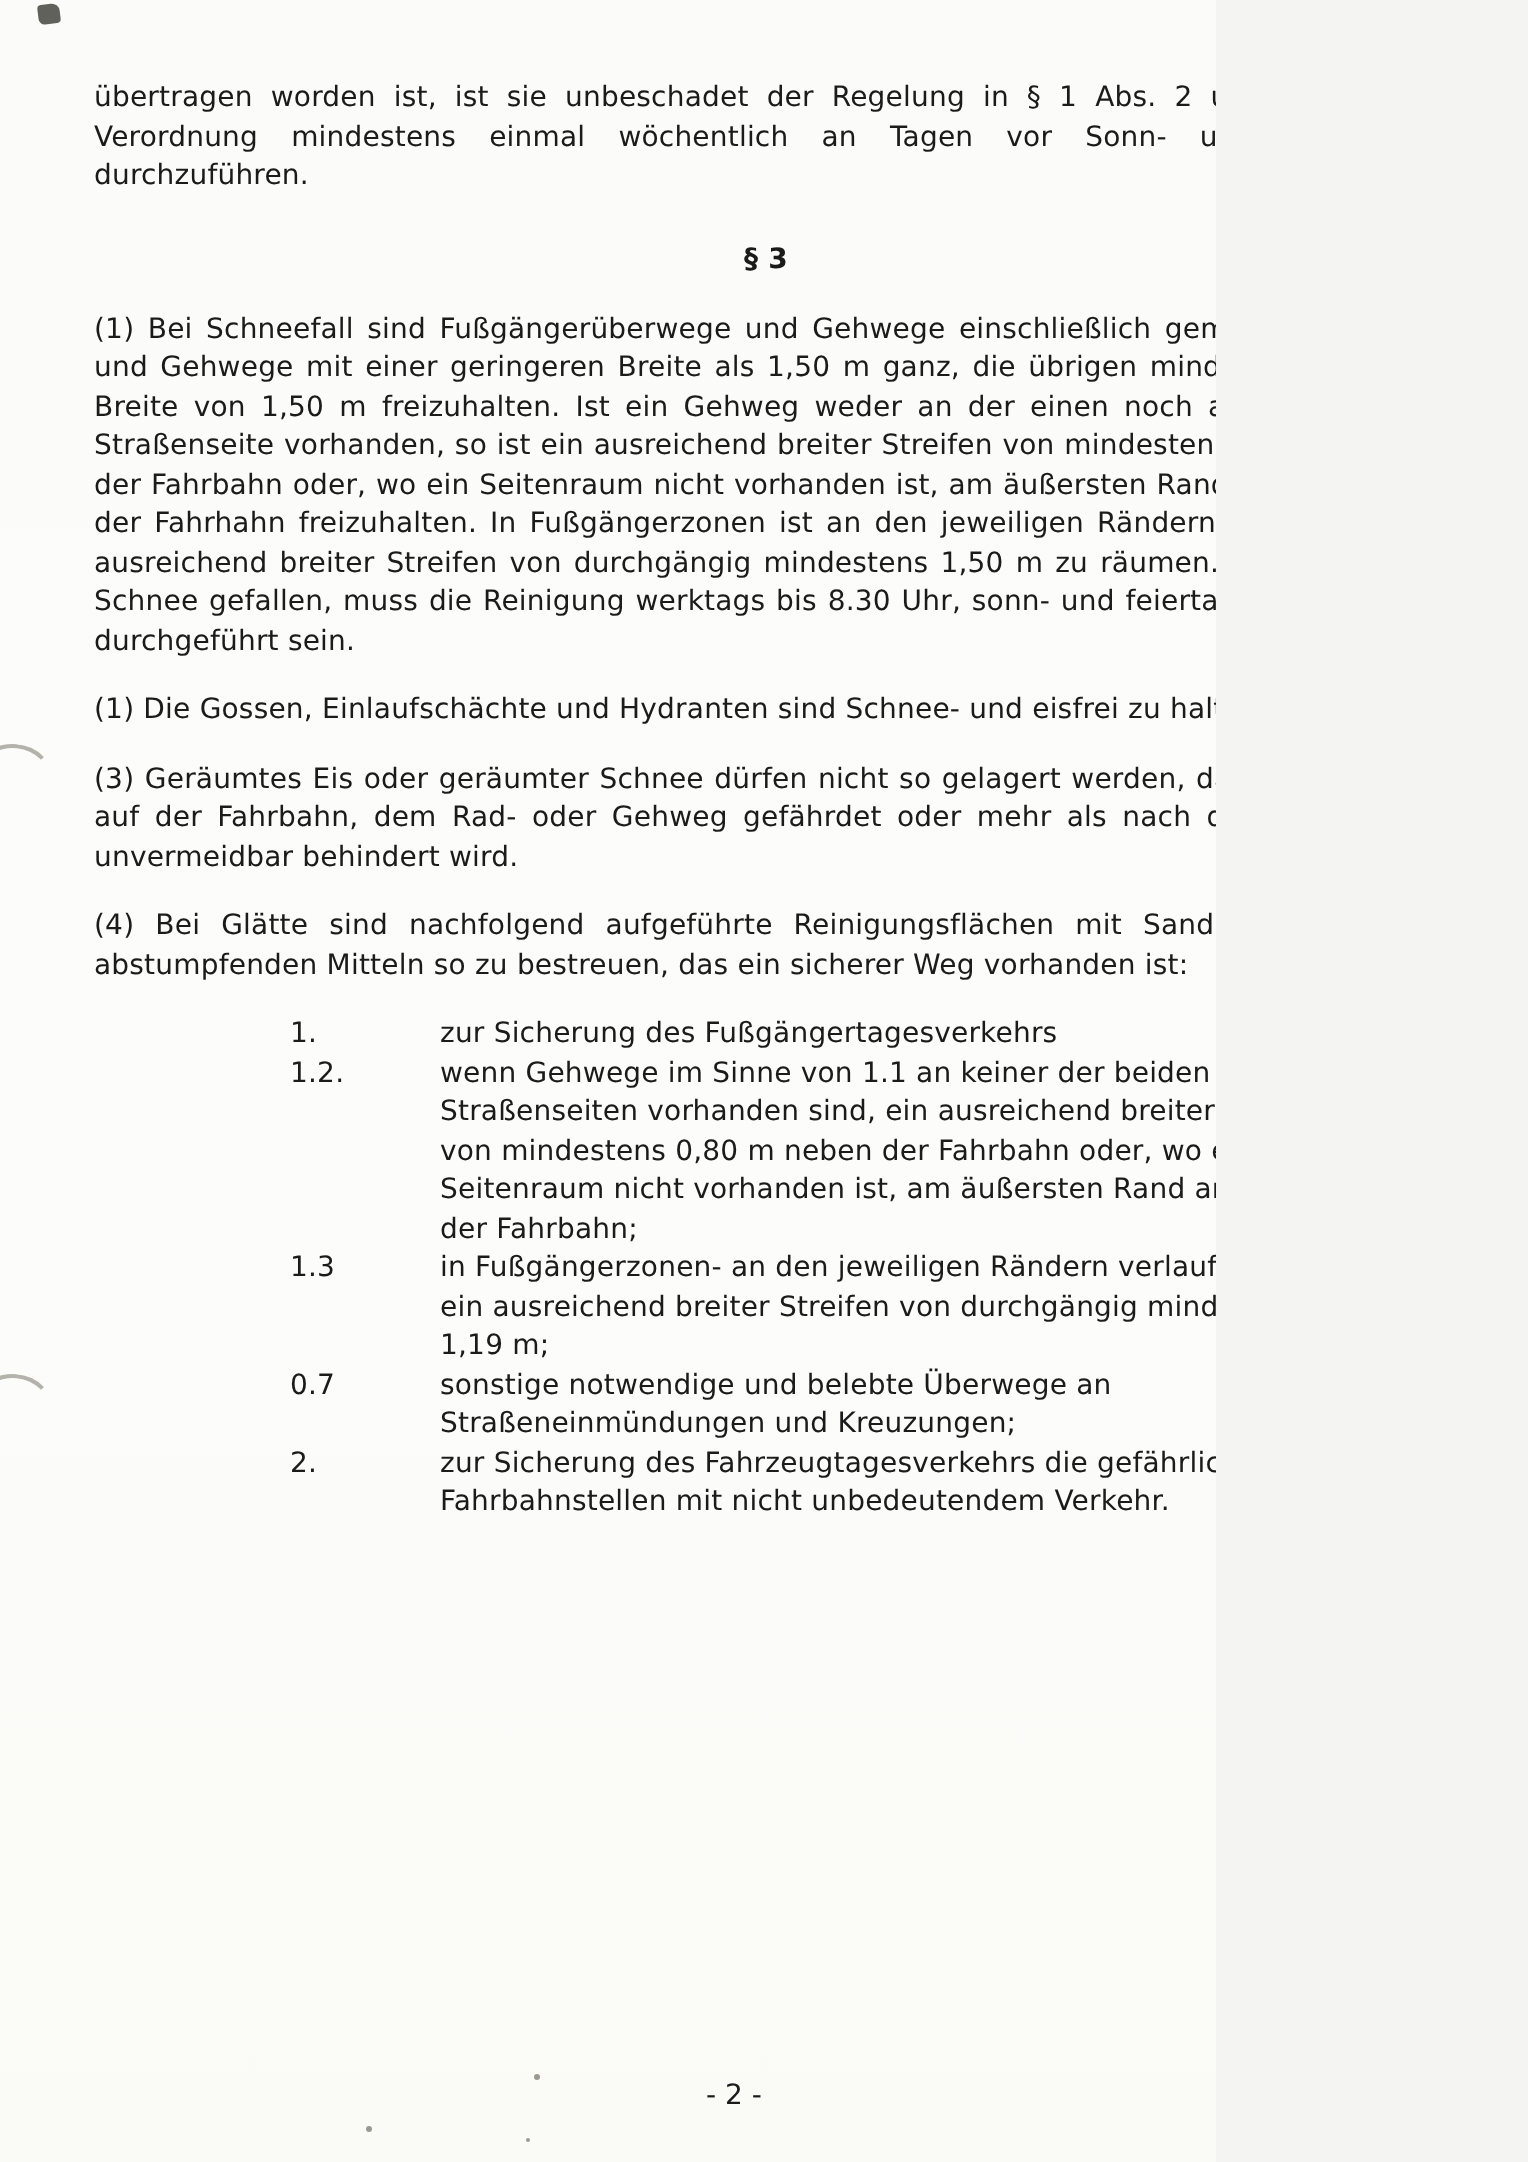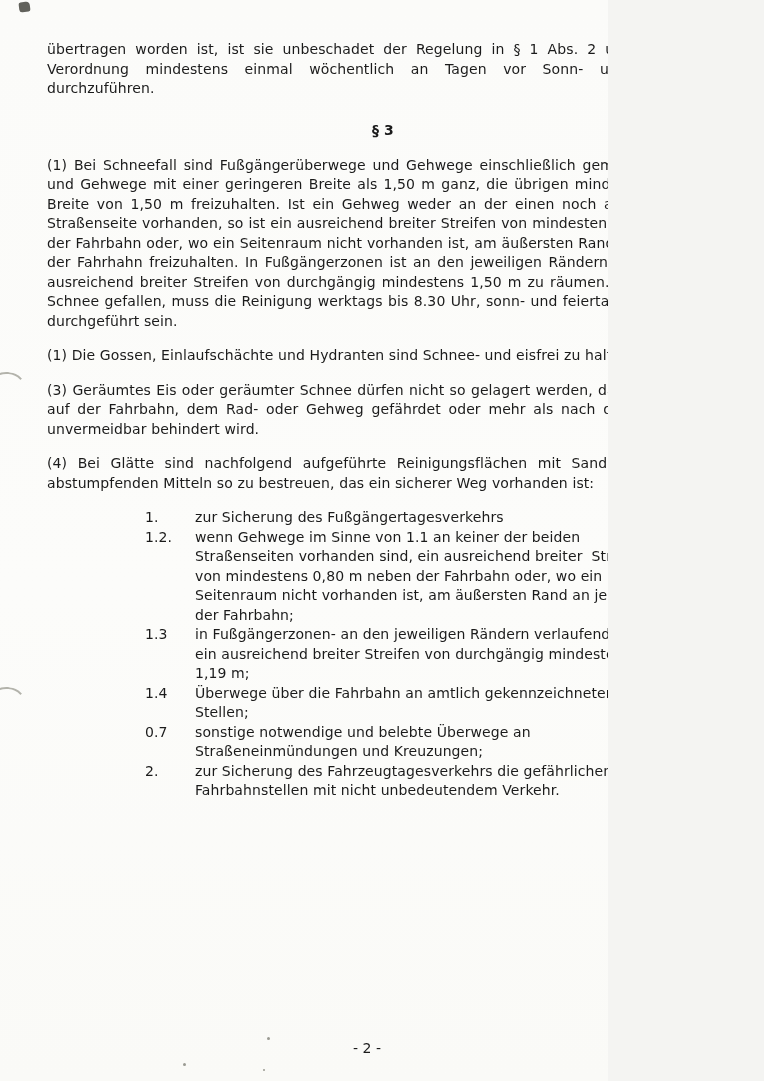--- a/index.html
+++ b/index.html
@@ -51,20 +51,21 @@
     display: flex;
     align-items: flex-start;
   }
   .li-num {
     flex: 0 0 50px;
     width: 50px;
   }
   .li-text {
     white-space: pre-line;
     flex: 1 1 auto;
+    margin-left: 25px;
   }
   .page-number {
     position: absolute;
     left: 47px;
     width: 640px;
     top: 1040px;
     text-align: center;
     font-size: 14px;
     color: #1b1b1b;
   }
@@ -149,25 +150,20 @@
 der Fahrbahn;</span>
       </div>
 
       <div class="li">
         <span class="li-num">1.3</span>
         <span class="li-text">in Fußgängerzonen- an den jeweiligen Rändern verlaufend-
 ein ausreichend breiter Streifen von durchgängig mindestens
 1,19 m;</span>
       </div>
 
-      <div class="li">
-        <span class="li-num">1.4</span>
-        <span class="li-text">Überwege über die Fahrbahn an amtlich gekennzeichneten
-Stellen;</span>
-      </div>
 
       <div class="li">
         <span class="li-num">0.7</span>
         <span class="li-text">sonstige notwendige und belebte Überwege an
 Straßeneinmündungen und Kreuzungen;</span>
       </div>
 
       <div class="li">
         <span class="li-num">2.</span>
         <span class="li-text">zur Sicherung des Fahrzeugtagesverkehrs die gefährlichen

